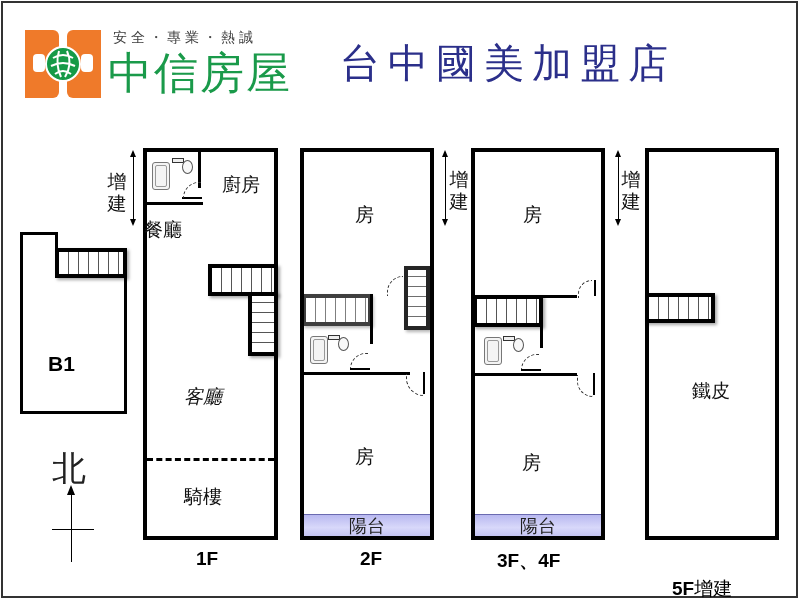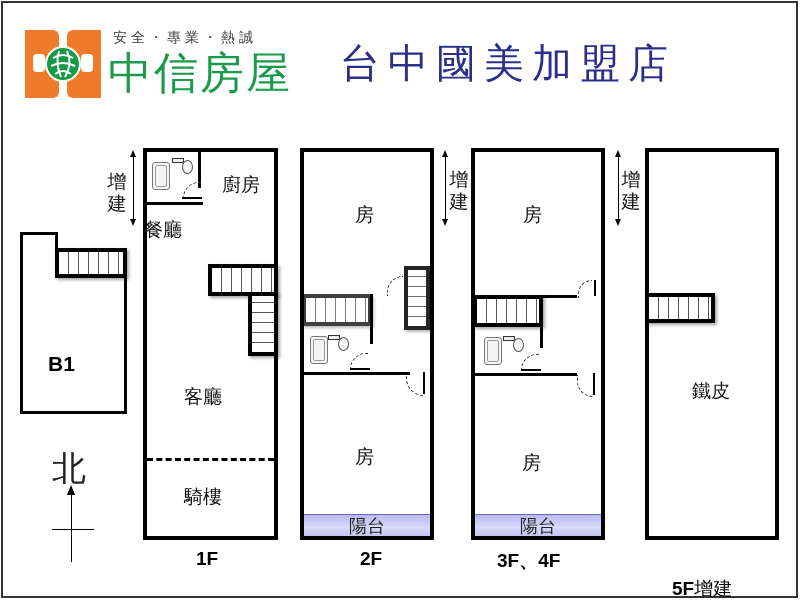--- a/index.html
+++ b/index.html
@@ -96,21 +96,21 @@
   <div class="wall" style="left:143px;top:202px;width:60px;height:3px;"></div>
   <div class="wall" style="left:182px;top:197px;width:20px;height:2px;"></div>
   <div class="tub" style="left:152px;top:162px;"></div>
   <div class="toilet-tank" style="left:172px;top:158px;"></div>
   <div class="toilet-bowl" style="left:182px;top:160px;"></div>
   <div class="door-arc" style="left:183px;top:182px;width:18px;height:16px;border-radius:18px 0 0 0;"></div>
   <div class="room-label" style="left:222px;top:172px;">廚房</div>
   <div class="room-label" style="left:144px;top:217px;">餐廳</div>
   <div class="stairs" style="left:208px;top:264px;width:70px;height:32px;"></div>
   <div class="stairs v" style="left:248px;top:292px;width:30px;height:64px;"></div>
-  <div class="room-label" style="left:184px;top:384px;">客廳</div>
+  <div class="room-label" style="left:184px;top:384px;font-style:italic;">客廳</div>
   <div class="dashed-line" style="left:147px;top:458px;width:127px;"></div>
   <div class="room-label" style="left:184px;top:484px;">騎樓</div>
   <div class="floor-label" style="left:196px;top:548px;">1F</div>
 </div>
 
 <div>
   <div class="wall" style="left:300px;top:148px;width:4px;height:392px;"></div>
   <div class="wall" style="left:300px;top:148px;width:134px;height:4px;"></div>
   <div class="wall" style="left:430px;top:148px;width:4px;height:392px;"></div>
   <div class="wall" style="left:300px;top:536px;width:134px;height:4px;"></div>

